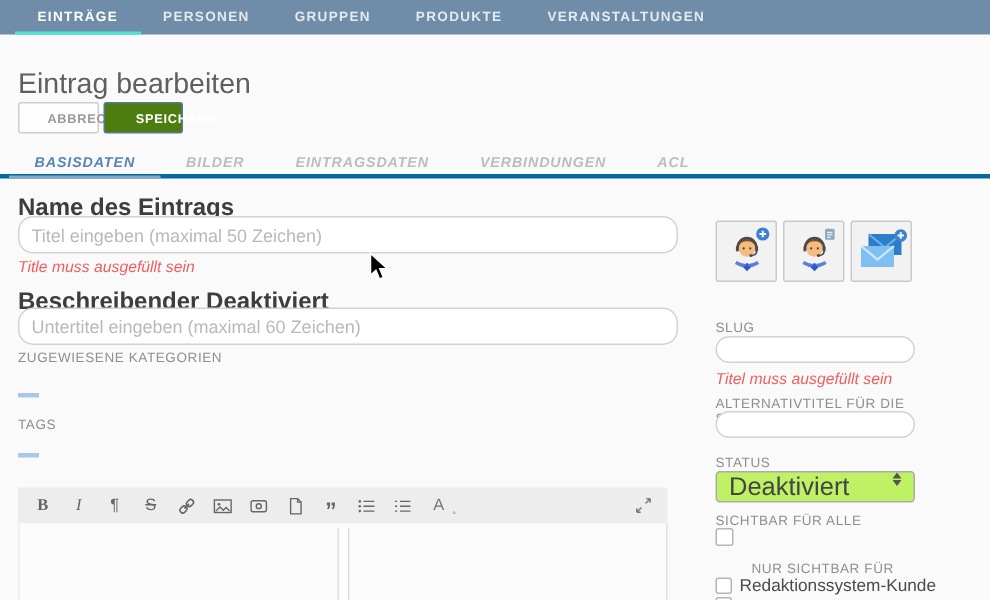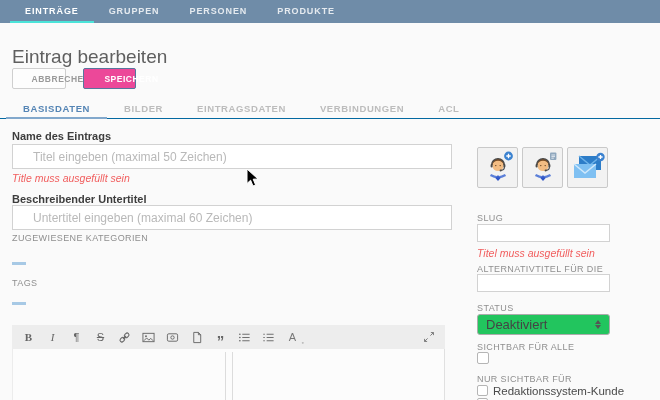--- a/index.html
+++ b/index.html
@@ -14,35 +14,35 @@
                  font-size:9px; font-weight:bold; letter-spacing:.9px;
                  color:rgba(255,255,255,.82); cursor:pointer; border-bottom:2px solid transparent; }
   .topnav .tab.active { color:#ffffff; border-bottom:2px solid #4be4d9; }
 
   
   .page-title { position:absolute; left:12px; top:46px; font-size:19px; color:#5f5f5f; }
   .btn { position:absolute; top:68px; height:21px; font-size:8.5px; font-weight:bold;
          letter-spacing:.5px; border-radius:2px; display:flex; align-items:center;
          justify-content:center; cursor:pointer;padding-left:44px; }
   .btn-cancel { left:12px; width:54px; background:#fdfdfd; border:1px solid #cfcfcf; color:#9a9a9a; }
-  .btn-save   { left:83px; width:53px; background:#ec4899; border:1px solid #56779e; color:#ffffff; }
+  .btn-save   { left:69px; width:53px; background:#4d7c0f; border:1px solid #56779e; color:#ffffff; }
 
   
   .subtabs { position:absolute; left:0; top:99px; width:660px; height:20px;
-             display:flex; padding-left:6px; border-bottom:1px solid #0369a1; }
+             display:flex; padding-left:6px; border-bottom:3px solid #0369a1;font-style:italic; }
   .subtabs .tab { height:20px; padding:0 17px; display:flex; align-items:center;
                   font-size:9.5px; font-weight:bold; letter-spacing:.6px; color:#bcbcbc;
                   cursor:pointer; border-bottom:2px solid transparent; }
   .subtabs .tab.active { color:#5585b5; border-bottom:2px solid #82a8cc; }
 
   
-  .field-label { position:absolute; font-size:11px; font-weight:bold; color:#3d3d3d;text-align:center; }
+  .field-label { position:absolute; font-size:16px; font-weight:bold; color:#3d3d3d;text-align:center; }
   .small-label { position:absolute; font-size:9px; color:#8f8f8f; letter-spacing:.4px; }
-  .text-input  { position:absolute; background:#fff; border:1px solid #d2d2d2; border-radius:0;
-                 font-size:12px; color:#b91c1c; padding:0 20px; outline:none;
+  .text-input  { position:absolute; background:#fff; border:1px solid #d2d2d2; border-radius:10px;
+                 font-size:12px; color:#b91c1c; padding:0 8px; outline:none;
                  font-family:"Liberation Sans", sans-serif; }
   .text-input::placeholder { color:#b9b9b9; opacity:1; }
   .error-text { position:absolute; font-size:10.5px; font-style:italic; color:#f15e5e; }
   .dash { position:absolute; width:14px; height:3px; background:#a7c9e5; }
 
   
   .editor-toolbar { position:absolute; left:12px; top:325px; width:433px; height:24px;
                     background:#ededed; display:flex; align-items:center; gap:11px;
                     padding:0 10px; }
   .tb-icon { width:13px; height:14px; display:flex; align-items:center; justify-content:center;
@@ -58,62 +58,63 @@
   .editor-body { position:absolute; left:12px; top:349px; width:433px; height:51px;
                  background:#fcfcfc; border-left:1px solid #ececec; border-right:1px solid #e0e0e0; }
   .editor-split-l { position:absolute; left:212px; top:3px; bottom:0; width:1px; background:#dcdcdc; }
   .editor-split-r { position:absolute; left:219px; top:3px; bottom:0; width:1px; background:#dcdcdc; }
 
   
   .icon-btn { position:absolute; top:147px; width:41px; height:41px; background:#f2f2f2;
               border:1px solid #c9c9c9; border-radius:2px; cursor:pointer;
               display:flex; align-items:center; justify-content:center; }
   .select-box { position:absolute; left:477px; top:314px; width:133px; height:21px;
-                background:#22c55e; border:1px solid #ababab; border-radius:3px; cursor:pointer;
-                display:flex; align-items:center; padding:0 8px; font-size:13px; color:#444; }
+                background:#bef264; border:1px solid #ababab; border-radius:3px; cursor:pointer;
+                display:flex; align-items:flex-start; padding:0 8px; font-size:17px; color:#444; }
   .select-arrows { margin-left:auto; display:flex; flex-direction:column; gap:1px; }
   .select-arrows .up   { width:0; height:0; border-left:3px solid transparent;
                          border-right:3px solid transparent; border-bottom:4px solid #555; }
   .select-arrows .down { width:0; height:0; border-left:3px solid transparent;
                          border-right:3px solid transparent; border-top:4px solid #555; }
   .checkbox { position:absolute; width:12px; height:12px; background:#fff;
               border:1px solid #b5b5b5; border-radius:2px; cursor:pointer; }
   .check-label { position:absolute; font-size:11.5px; color:#4a4a4a; }
 
   .cursor { position:absolute; left:246px; top:168px; width:14px; height:20px; z-index:99; }
 </style>
 </head>
 <body>
 
 <div class="stage">
 
   <div class="topnav">
     <div class="tab active">EINTRÄGE</div>
+    <div class="tab">PERSONEN</div>
     <div class="tab">GRUPPEN</div>
-    <div class="tab">PERSONEN</div>
     <div class="tab">PRODUKTE</div>
+    <div class="tab">VERANSTALTUNGEN</div>
   </div>
 
   <div class="page-title">Eintrag bearbeiten</div>
   <div class="btn btn-cancel">ABBRECHEN</div>
   <div class="btn btn-save">SPEICHERN</div>
 
   <div class="subtabs">
     <div class="tab active">BASISDATEN</div>
     <div class="tab">BILDER</div>
     <div class="tab">EINTRAGSDATEN</div>
     <div class="tab">VERBINDUNGEN</div>
     <div class="tab">ACL</div>
   </div>
 
   <div class="field-label" style="left:12px; top:130px;">Name des Eintrags</div>
   <input class="text-input" style="left: 12px; top: 144px; width: 440px; height: 25px;" placeholder="Titel eingeben (maximal 50 Zeichen)">
   <div class="error-text" style="left:12px; top:172px;">Title muss ausgefüllt sein</div>
 
-  <div class="field-label" style="left:12px; top:193px;">Beschreibender Untertitel</div>
+  <div class="field-label" style="left:12px; top:193px;">Beschreibender Deaktiviert</div>
   <input class="text-input" style="left: 12px; top: 205px; width: 440px; height: 25px;" placeholder="Untertitel eingeben (maximal 60 Zeichen)">
 
   <div class="small-label" style="left:12px; top:233px;">ZUGEWIESENE KATEGORIEN</div>
   <div class="dash" style="left:12px; top:262px;"></div>
 
   <div class="small-label" style="left:12px; top:278px;">TAGS</div>
   <div class="dash" style="left:12px; top:302px;"></div>
 
 
   <div class="editor-toolbar">
@@ -253,21 +254,21 @@
     <span>Deaktiviert</span>
     <span class="select-arrows">
         <span class="up"></span>
         <span class="down"></span>
       </span>
   </div>
 
   <div class="small-label" style="left:477px; top:342px;">SICHTBAR FÜR ALLE</div>
   <div class="checkbox" style="left:477px; top:352px;"></div>
 
-  <div class="small-label" style="left:477px; top:374px;">NUR SICHTBAR FÜR</div>
+  <div class="small-label" style="left:501px; top:374px;">NUR SICHTBAR FÜR</div>
   <div class="checkbox" style="left:477px; top:385px; width:11px; height:11px;"></div>
   <div class="check-label" style="left:493px; top:385px;">Redaktionssystem-Kunde</div>
   <div class="checkbox" style="left:477px; top:398px; width:11px; height:11px;"></div>
 
   <svg class="cursor" viewBox="0 0 14 20">
     <path d="M1 1 L1 15.5 L4.6 12.2 L7 18 L9.6 16.9 L7.2 11.2 L12 11 Z" fill="#000" stroke="#fff" stroke-width="1"></path>
   </svg>
 
 </div>
 

